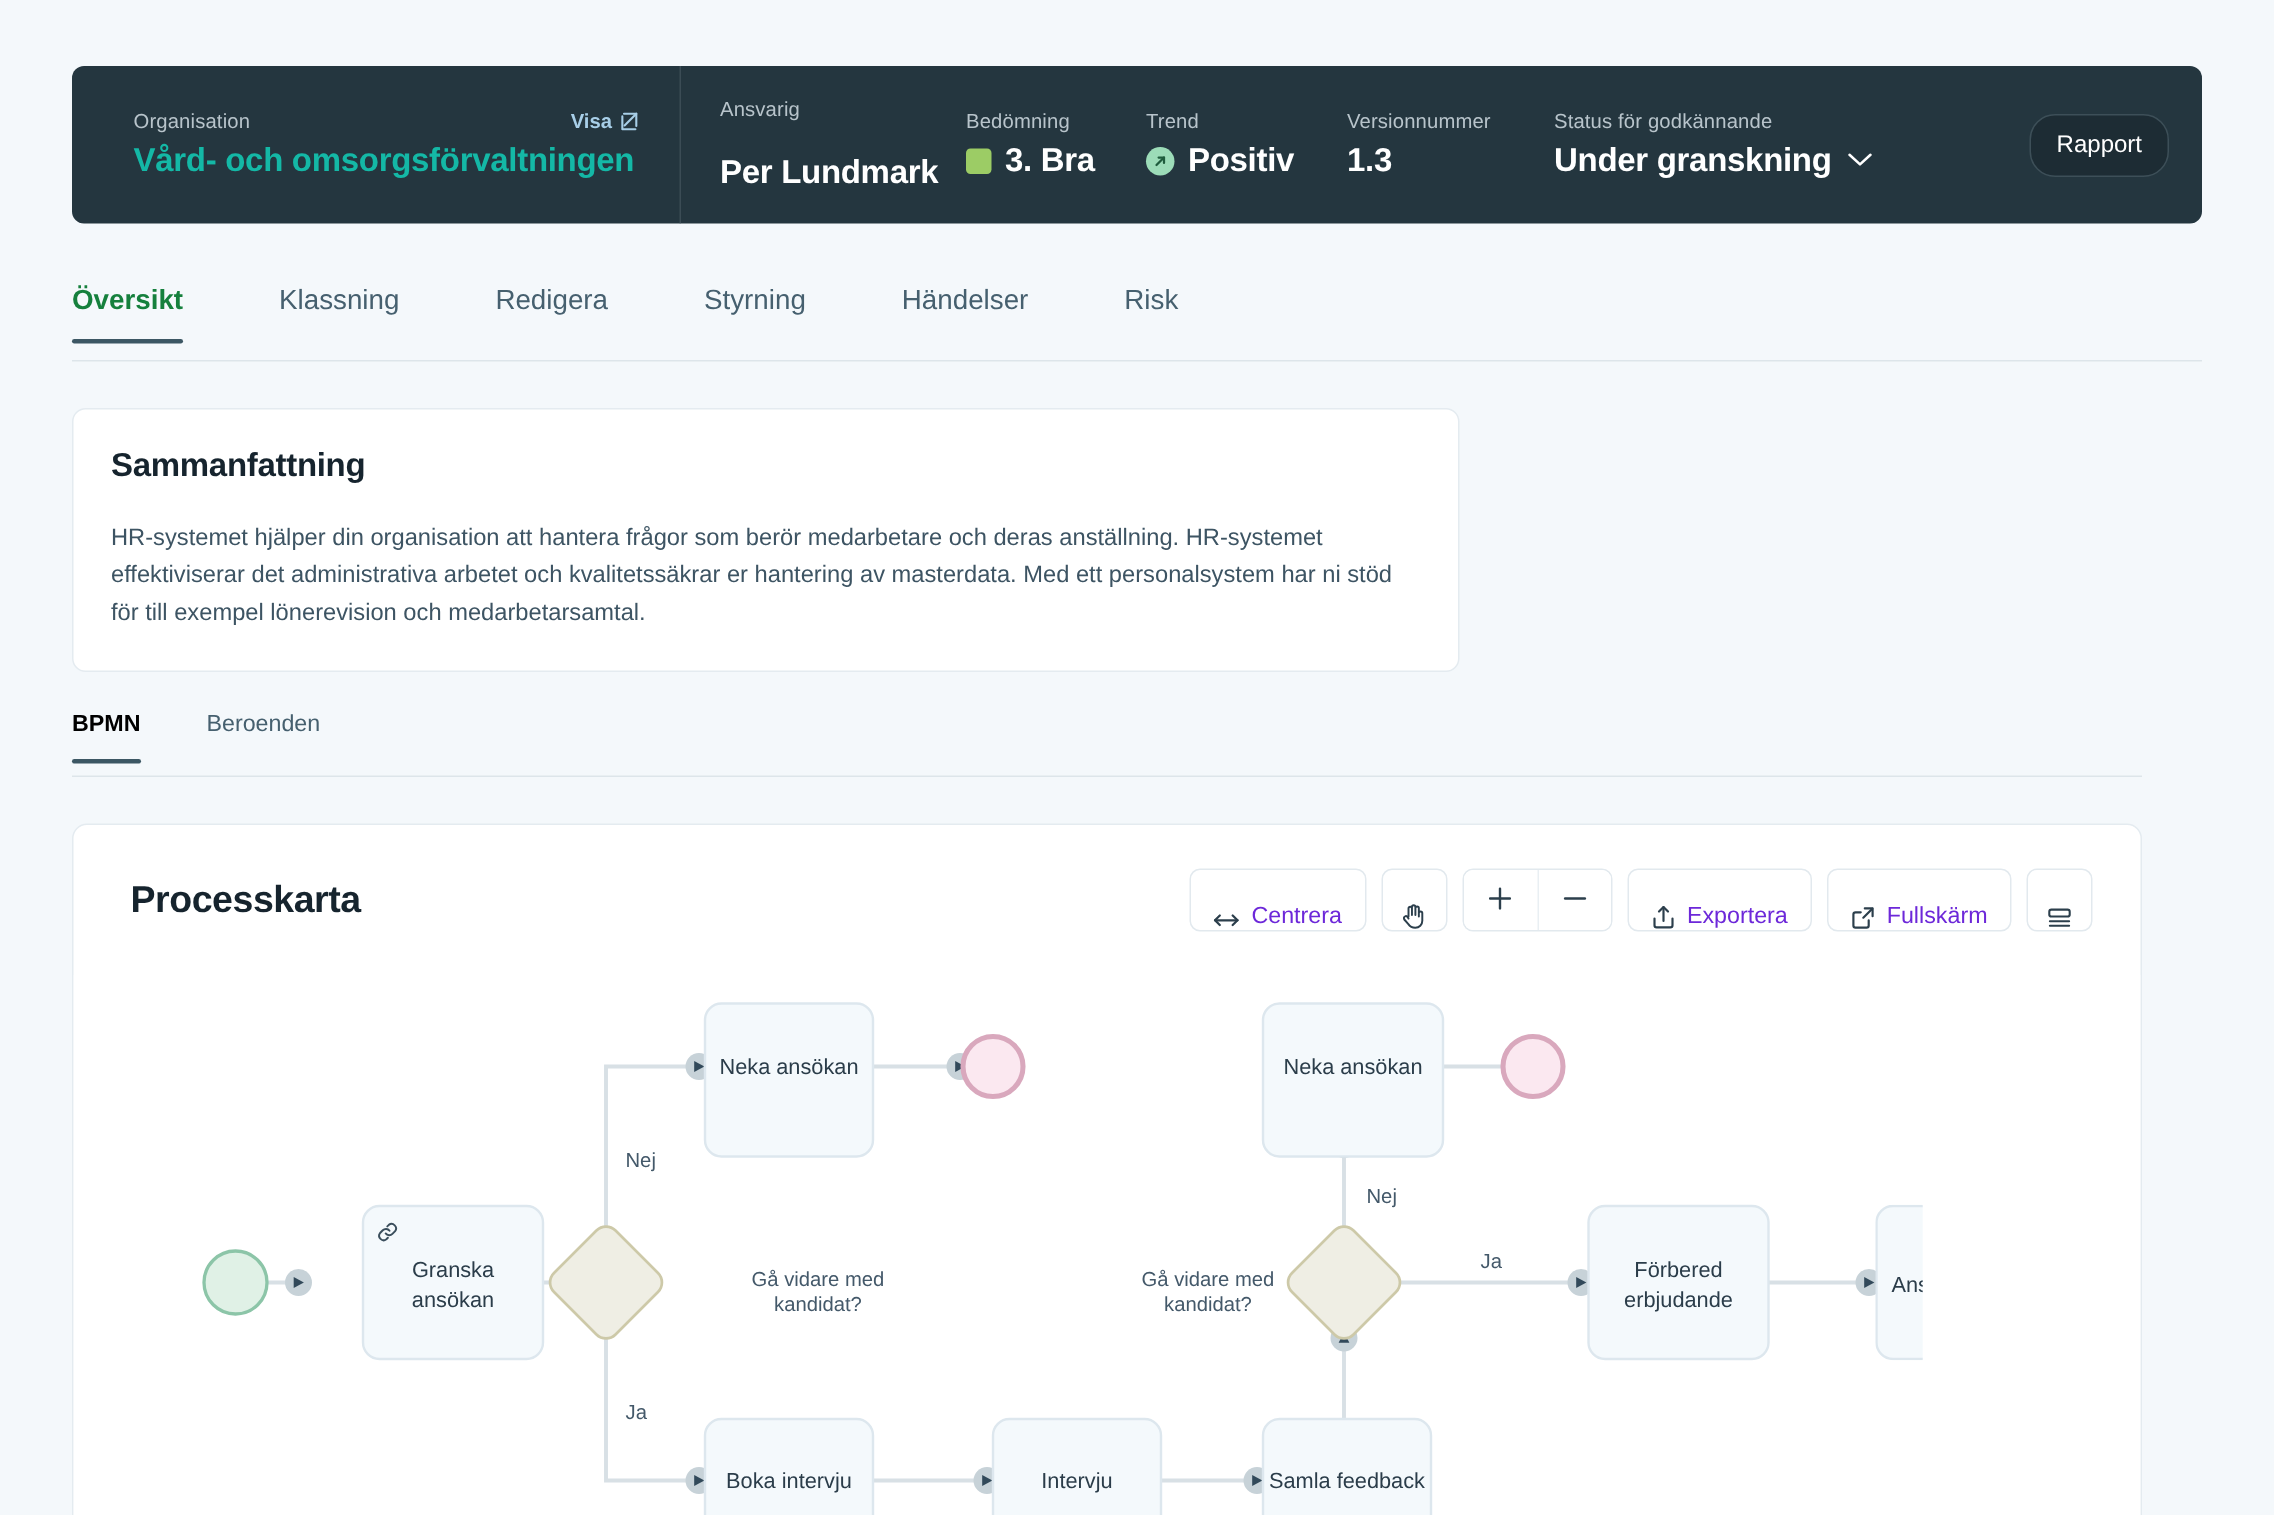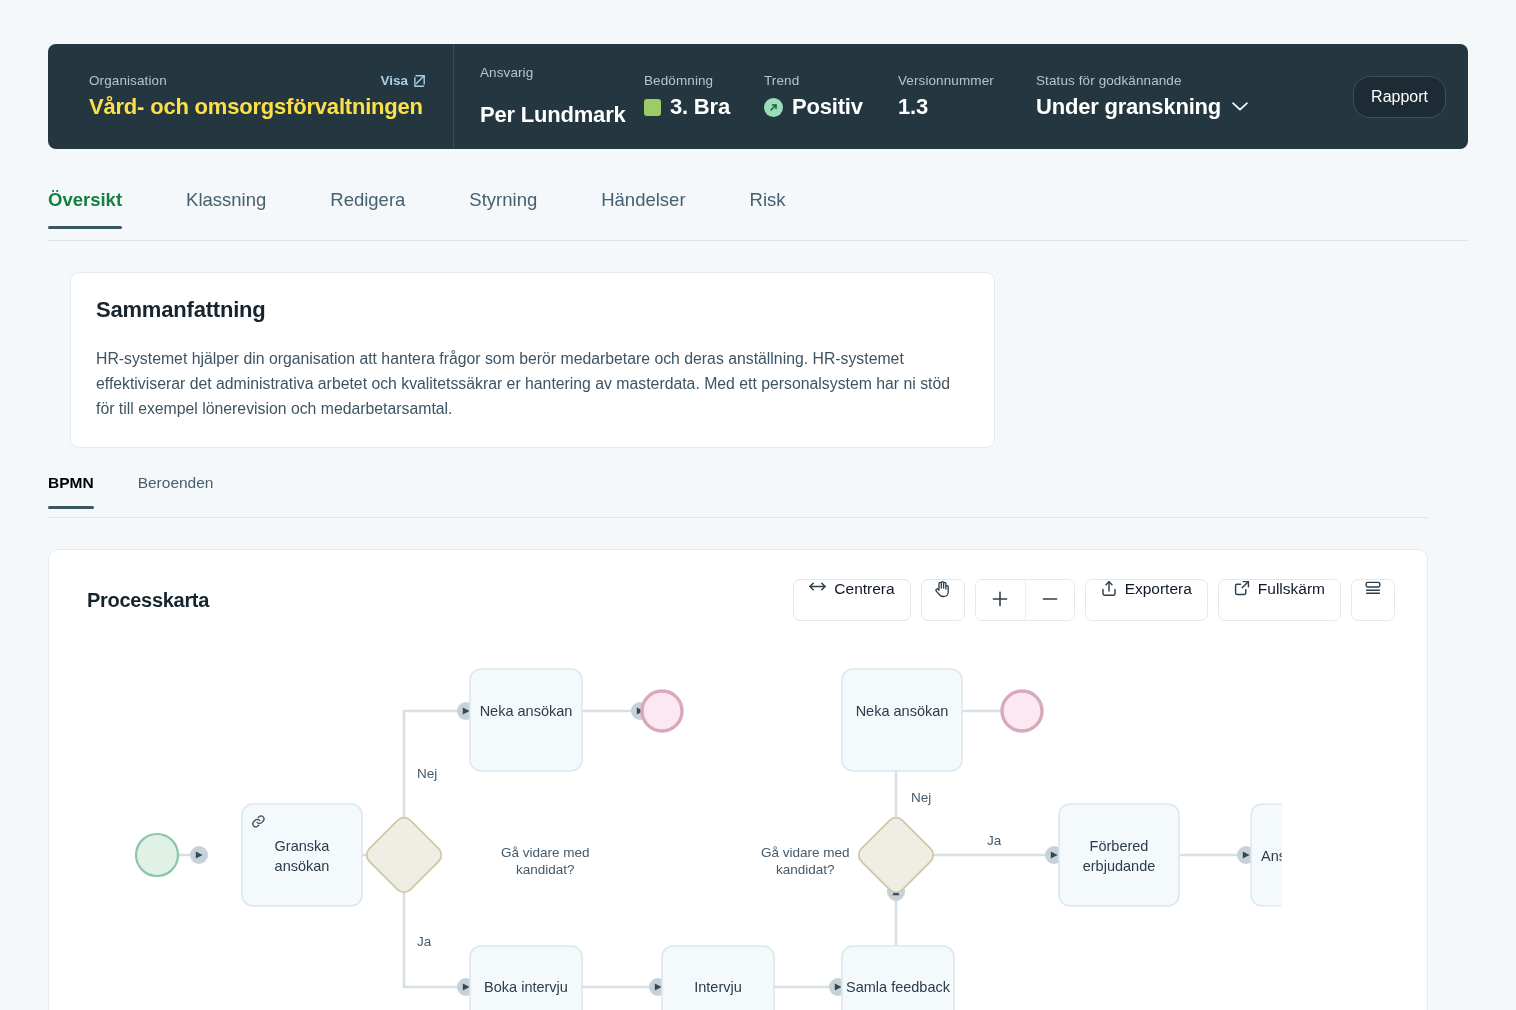--- a/index.html
+++ b/index.html
@@ -77,21 +77,21 @@
   .visa-link svg { display: block; }
 
   .hdr-value {
     font-size: 22px;
     font-weight: 700;
     color: #ffffff;
     white-space: nowrap;
     letter-spacing: -.2px;
   }
 
-  .hdr-value.accent { color: #fde047; }
+  .hdr-value.accent { color: #14b8a6; }
 
   .hdr-value-row {
     display: flex;
     align-items: center;
     gap: 9px;
   }
 
   .swatch {
     width: 17px;
     height: 17px;
@@ -180,21 +180,20 @@
   
   .summary-card {
     position: absolute;
     left: 48px;
     top: 272px;
     width: 925px;
     background: #ffffff;
     border: 1px solid #e4ebf0;
     border-radius: 9px;
     padding: 24px 25px 26px 25px;
-    margin-left: 22px;
   }
 
   .summary-title {
     font-size: 22px;
     font-weight: 700;
     color: #16242e;
     margin-bottom: 23px;
     letter-spacing: -.2px;
   }
 
@@ -259,44 +258,44 @@
   .map-head {
     position: absolute;
     left: 0; top: 0; right: 0;
     height: 100px;
     display: flex;
     align-items: center;
     padding: 0 32px 0 38px;
   }
 
   .map-title {
-    font-size: 20px;
+    font-size: 25px;
     font-weight: 700;
     color: #16242e;
     letter-spacing: -.3px;
   }
 
   .map-tools {
     margin-left: auto;
     display: flex;
     align-items: center;
     gap: 10px;
   }
 
   .tool-btn {
     height: 42px;
     border: 1px solid #e2e9ee;
     border-radius: 7px;
     background: #ffffff;
     display: flex;
-    align-items: flex-start;
+    align-items: flex-end;
     gap: 8px;
     padding: 0 15px;
     font-size: 15.5px;
-    color: #0f172a;
+    color: #6d28d9;
     font-family: "Liberation Sans", sans-serif;
     cursor: pointer;
     white-space: nowrap;
   }
 
   .tool-btn.icon-only { padding: 0; width: 44px; justify-content: center; }
   .tool-btn svg { display: block; }
 
   .zoom-group {
     display: flex;

